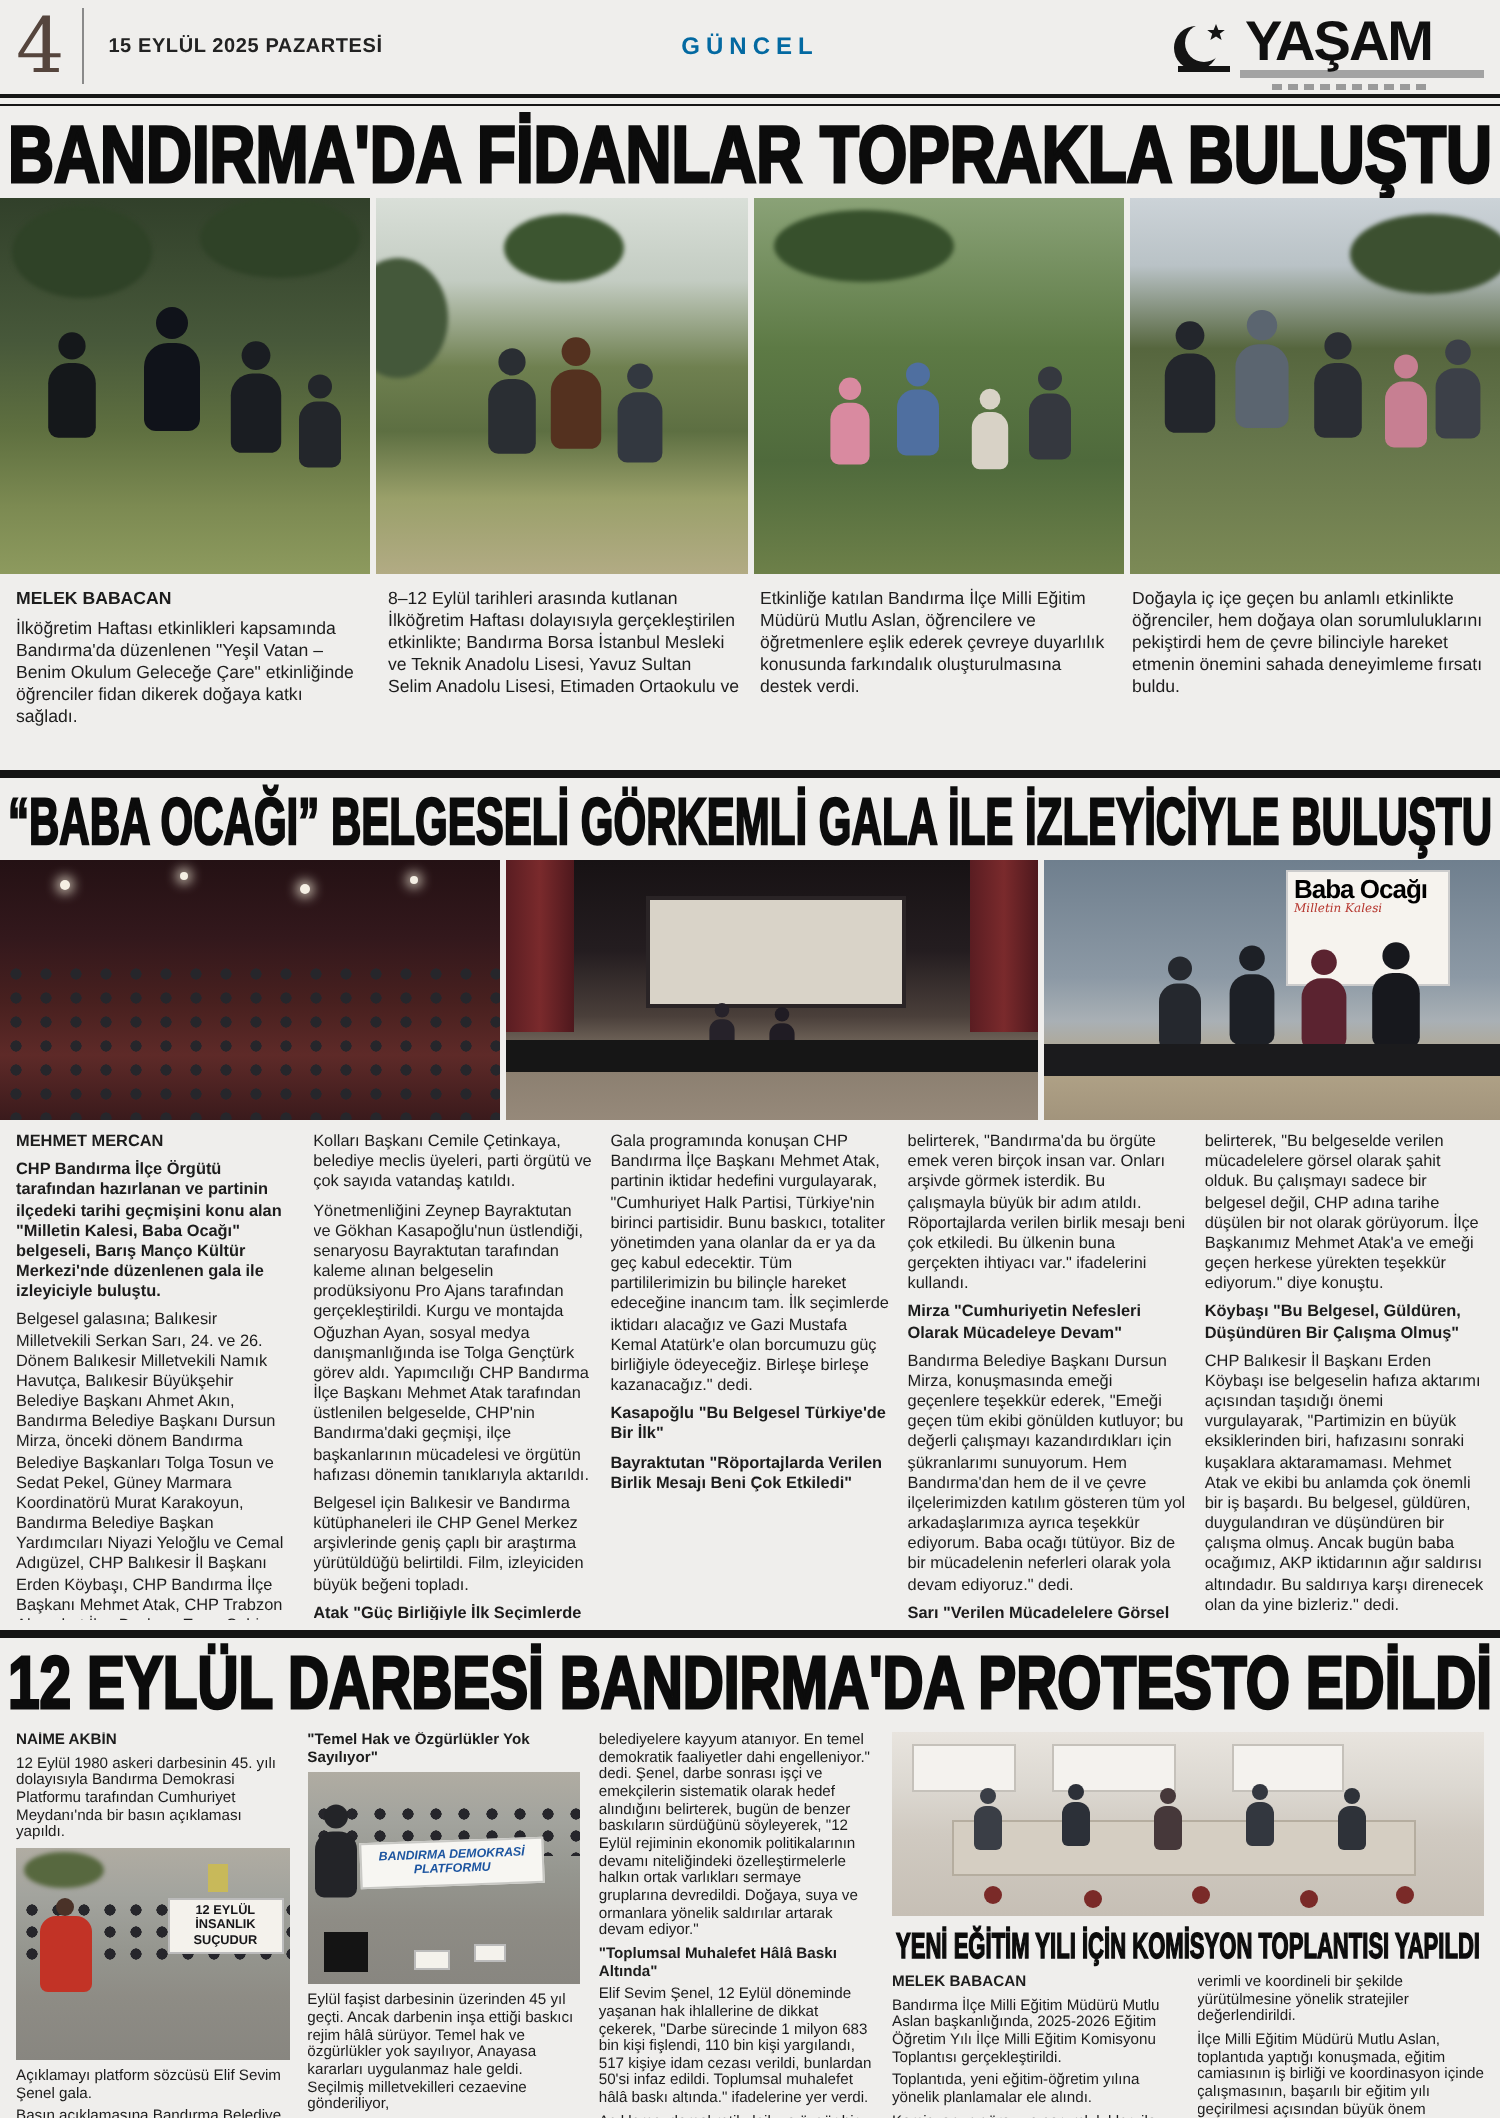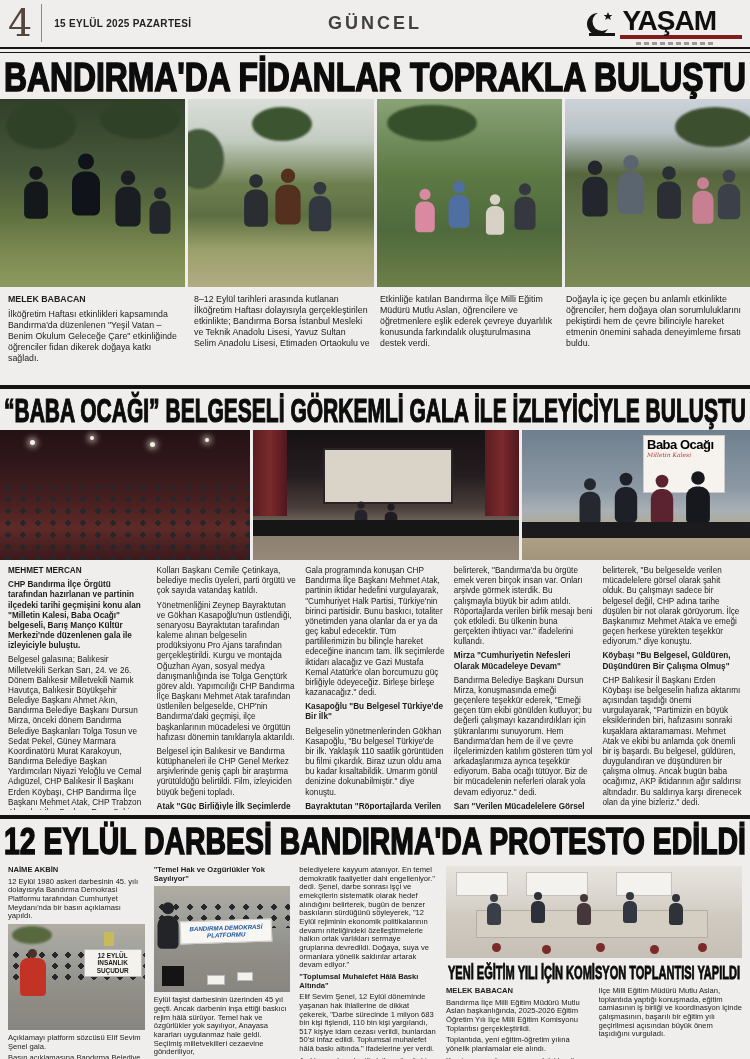--- a/index.html
+++ b/index.html
@@ -7,24 +7,24 @@
     width:750px;height:1059px;overflow:hidden;
     background:#efeeec;color:#1c1c1c;
     font-family:"Liberation Sans",sans-serif;
     position:relative;
   }
   
   .masthead{display:flex;align-items:center;height:42px;padding:2px 8px 0 6px;position:relative;}
   .pagenum{font-family:"DejaVu Serif",serif;font-size:38px;line-height:38px;color:#55453d;
     padding:0 9px 0 2px;border-right:1px solid #8a8a8a;}
   .issue-date{font-size:10px;font-weight:bold;letter-spacing:.3px;margin-left:12px;color:#222;}
-  .section-title{position:absolute;left:0;right:0;text-align:center;font-size:18px;font-weight:bold;letter-spacing:3px;color:#404040;}
+  .section-title{position:absolute;left:0;right:0;text-align:center;font-size:12px;font-weight:bold;letter-spacing:3px;color:#0369a1;}
   .logo-wrap{margin-left:auto;display:flex;align-items:flex-end;gap:2px;position:relative;z-index:2;}
   .logo-text{font-size:28px;font-weight:bold;letter-spacing:-1px;color:#101010;line-height:26px;
-    border-bottom:4px solid #7f1d1d;padding:0 26px 1px 2px;}
+    border-bottom:4px solid #a3a3a3;padding:0 26px 1px 2px;}
   .logo-tagline{position:absolute;right:28px;bottom:-6px;height:3px;width:78px;
     background:repeating-linear-gradient(90deg,#9a9a9a 0 5px,transparent 5px 8px);}
   .rule-double{margin-top:3px;border-top:2px solid #161616;height:3px;border-bottom:1px solid #161616;}
   
   .headline-svg{display:block;}
   .headline-svg text{font-family:"Liberation Sans",sans-serif;font-weight:bold;fill:#0c0c0c;stroke:#0c0c0c;}
   
   .photo{position:relative;overflow:hidden;background:#9a9a96;}
   .person{position:absolute;width:16px;}
   .person::before{content:"";display:block;width:8px;height:8px;border-radius:50%;background:currentColor;margin:0 auto;}
@@ -205,21 +205,20 @@
   </div>
   <div class="col">
     <p>Kolları Başkanı Cemile Çetinkaya, belediye meclis üyeleri, parti örgütü ve çok sayıda vatandaş katıldı.</p>
     <p>Yönetmenliğini Zeynep Bayraktutan ve Gökhan Kasapoğlu'nun üstlendiği, senaryosu Bayraktutan tarafından kaleme alınan belgeselin prodüksiyonu Pro Ajans tarafından gerçekleştirildi. Kurgu ve montajda Oğuzhan Ayan, sosyal medya danışmanlığında ise Tolga Gençtürk görev aldı. Yapımcılığı CHP Bandırma İlçe Başkanı Mehmet Atak tarafından üstlenilen belgeselde, CHP'nin Bandırma'daki geçmişi, ilçe başkanlarının mücadelesi ve örgütün hafızası dönemin tanıklarıyla aktarıldı.</p>
     <p>Belgesel için Balıkesir ve Bandırma kütüphaneleri ile CHP Genel Merkez arşivlerinde geniş çaplı bir araştırma yürütüldüğü belirtildi. Film, izleyiciden büyük beğeni topladı.</p>
     <p class="subhead">Atak "Güç Birliğiyle İlk Seçimlerde İktidara Yürüyeceğiz"</p>
   </div>
   <div class="col">
     <p>Gala programında konuşan CHP Bandırma İlçe Başkanı Mehmet Atak, partinin iktidar hedefini vurgulayarak, "Cumhuriyet Halk Partisi, Türkiye'nin birinci partisidir. Bunu baskıcı, totaliter yönetimden yana olanlar da er ya da geç kabul edecektir. Tüm partililerimizin bu bilinçle hareket edeceğine inancım tam. İlk seçimlerde iktidarı alacağız ve Gazi Mustafa Kemal Atatürk'e olan borcumuzu güç birliğiyle ödeyeceğiz. Birleşe birleşe kazanacağız." dedi.</p>
     <p class="subhead">Kasapoğlu "Bu Belgesel Türkiye'de Bir İlk"</p>
-    <p>Belgeselin yönetmenlerinden Gökhan Kasapoğlu, "Bu belgesel Türkiye'de bir ilk. Yaklaşık 110 saatlik görüntüden bu filmi çıkardık. Biraz uzun oldu ama bu kadar kısaltabildik. Umarım gönül denizine dokunabilmiştir." diye konuştu.</p>
     <p class="subhead">Bayraktutan "Röportajlarda Verilen Birlik Mesajı Beni Çok Etkiledi"</p>
 
   </div>
   <div class="col">
     <p>belirterek, "Bandırma'da bu örgüte emek veren birçok insan var. Onları arşivde görmek isterdik. Bu çalışmayla büyük bir adım atıldı. Röportajlarda verilen birlik mesajı beni çok etkiledi. Bu ülkenin buna gerçekten ihtiyacı var." ifadelerini kullandı.</p>
     <p class="subhead">Mirza "Cumhuriyetin Nefesleri Olarak Mücadeleye Devam"</p>
     <p>Bandırma Belediye Başkanı Dursun Mirza, konuşmasında emeği geçenlere teşekkür ederek, "Emeği geçen tüm ekibi gönülden kutluyor; bu değerli çalışmayı kazandırdıkları için şükranlarımı sunuyorum. Hem Bandırma'dan hem de il ve çevre ilçelerimizden katılım gösteren tüm yol arkadaşlarımıza ayrıca teşekkür ediyorum. Baba ocağı tütüyor. Biz de bir mücadelenin neferleri olarak yola devam ediyoruz." dedi.</p>
     <p class="subhead">Sarı "Verilen Mücadelelere Görsel Olarak Şahit Olduk"</p>
 
   </div>
@@ -293,18 +292,19 @@
       <text x="148" y="21" text-anchor="middle" font-size="18" stroke-width="0.8" textLength="292" lengthAdjust="spacingAndGlyphs">YENİ EĞİTİM YILI İÇİN KOMİSYON TOPLANTISI YAPILDI</text>
     </svg>
     <div class="bottom-right-cols">
       <div class="col">
         <p class="byline">MELEK BABACAN</p>
         <p>Bandırma İlçe Milli Eğitim Müdürü Mutlu Aslan başkanlığında, 2025-2026 Eğitim Öğretim Yılı İlçe Milli Eğitim Komisyonu Toplantısı gerçekleştirildi.</p>
         <p>Toplantıda, yeni eğitim-öğretim yılına yönelik planlamalar ele alındı.</p>
         <p>Komisyonun görev ve sorumlulukları ile ilçedeki eğitim faaliyetlerinin etkin,</p>
       </div>
       <div class="col">
+        <p>verimli ve koordineli bir şekilde yürütülmesine yönelik stratejiler değerlendirildi.</p>
         <p>İlçe Milli Eğitim Müdürü Mutlu Aslan, toplantıda yaptığı konuşmada, eğitim camiasının iş birliği ve koordinasyon içinde çalışmasının, başarılı bir eğitim yılı geçirilmesi açısından büyük önem taşıdığını vurguladı.</p>
       </div>
     </div>
 
   </div>
 </div>
 
 </body></html>

